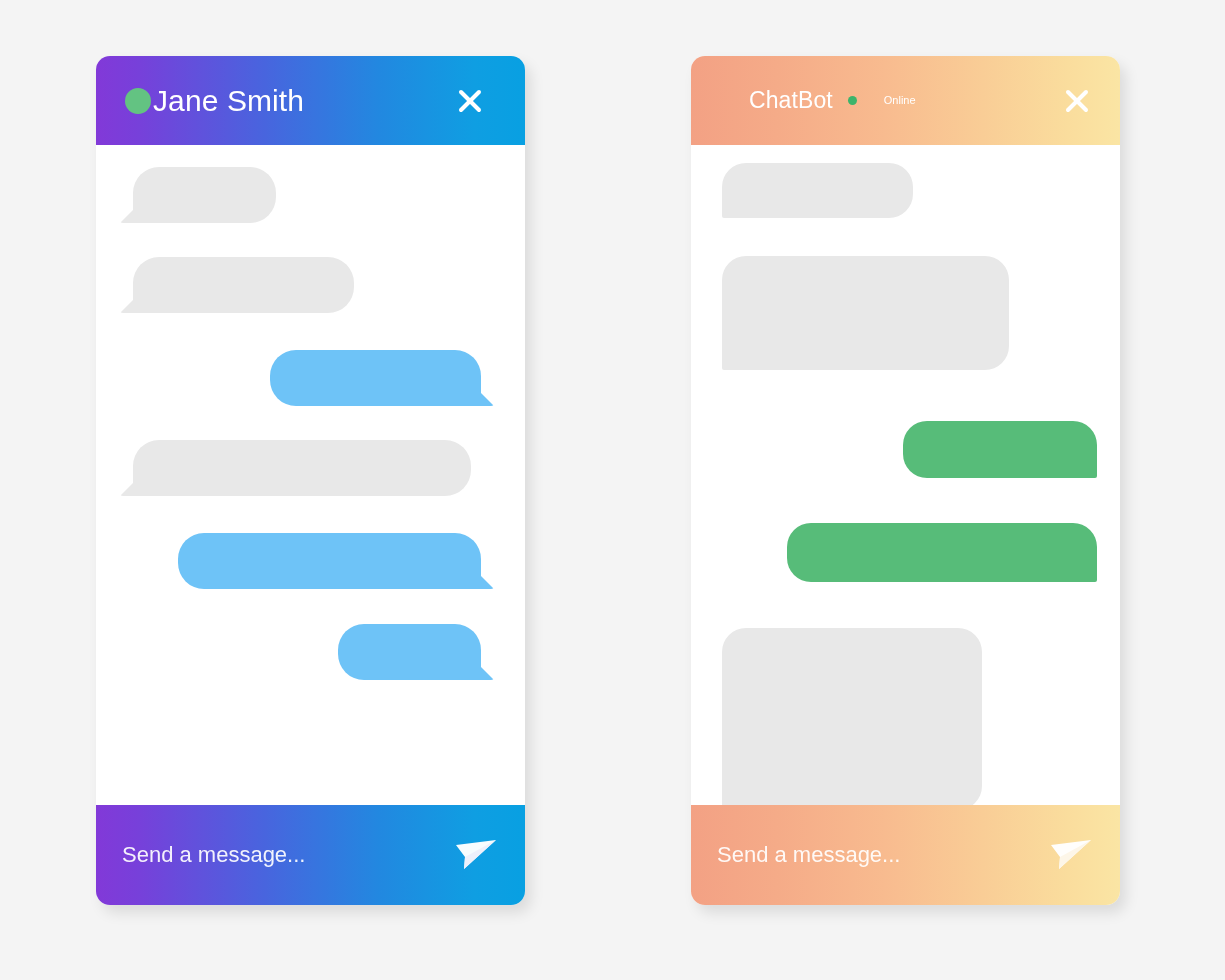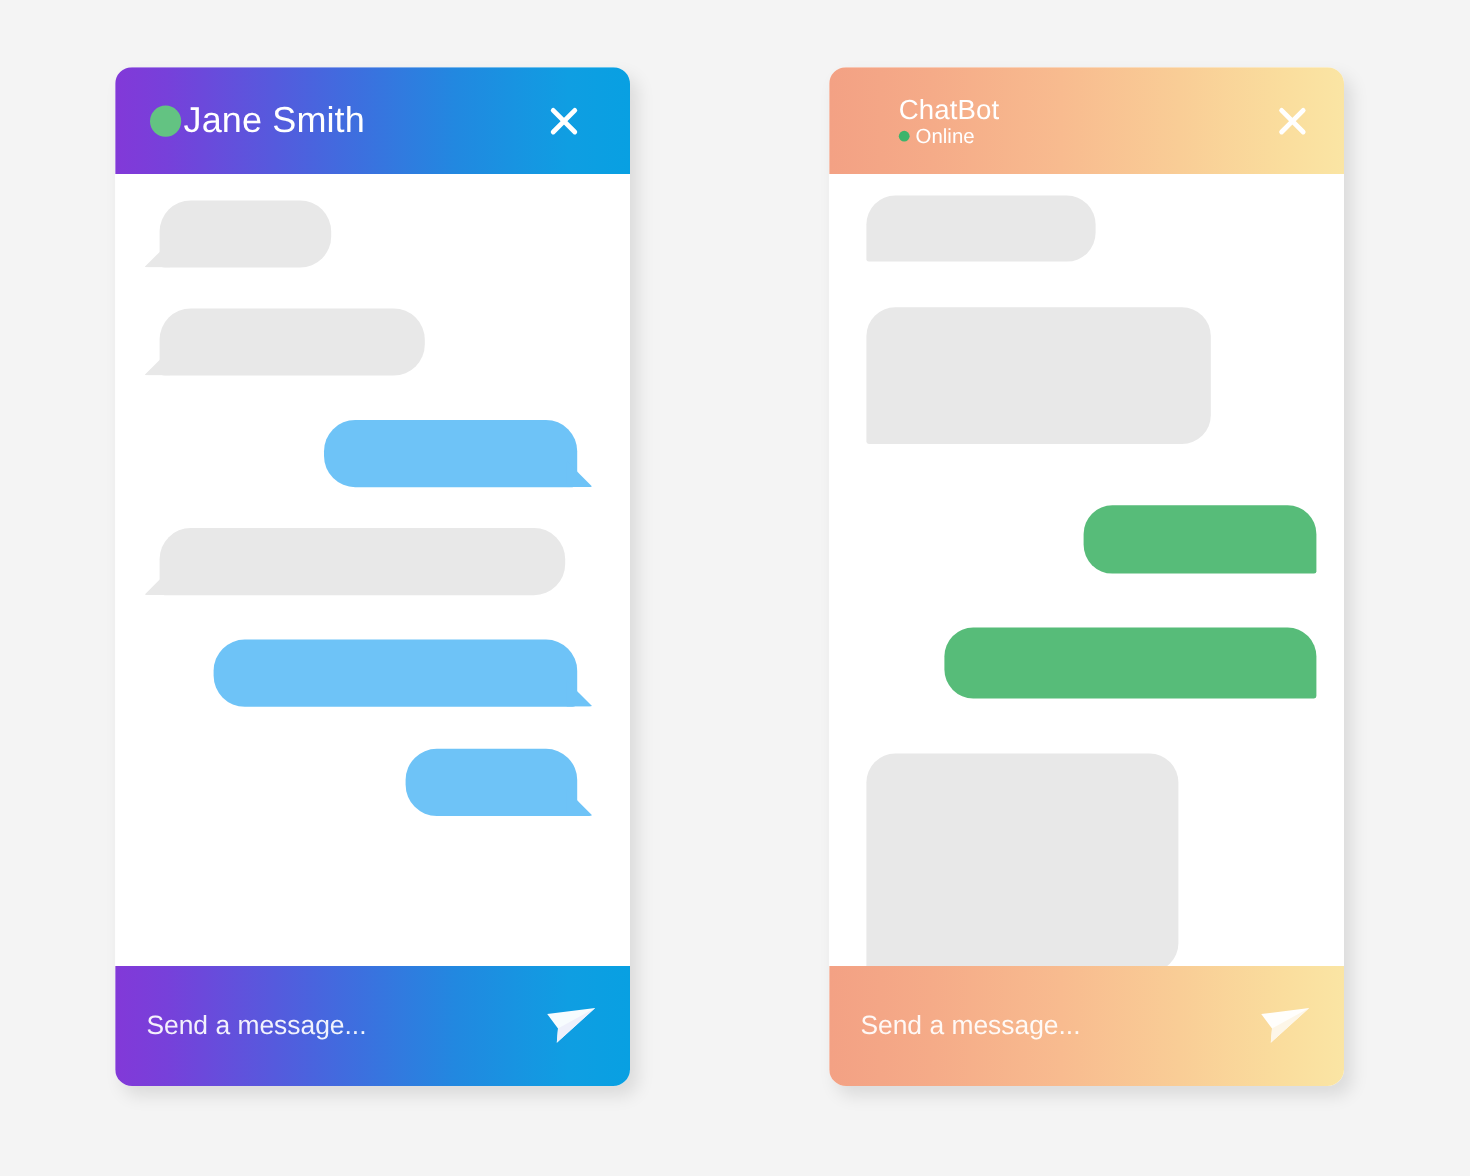--- a/index.html
+++ b/index.html
@@ -85,45 +85,47 @@
     color: #ffffff;
     font-size: 30px;
     font-weight: 400;
     letter-spacing: 0.1px;
     line-height: 1.05;
     white-space: nowrap;
   }
 
   .header-stack {
     display: flex;
-    flex-direction: column;
+    flex-direction: row;
     justify-content: flex-end;
+    gap: 15px;
   }
   .header-stack .header-title {
     font-size: 23px;
     margin-bottom: 1px;
   }
 
   .presence-row {
     display: flex;
     align-items: center;
     gap: 5px;
   }
   .presence-dot-sm {
     width: 9px;
     height: 9px;
     border-radius: 50%;
     background: #3cb46b;
     flex: 0 0 auto;
   }
   .presence-text {
     color: #ffffff;
-    font-size: 17px;
+    font-size: 11px;
     line-height: 1;
     white-space: nowrap;
+    margin-left: 22px;
   }
 
   .close-button {
     flex: 0 0 auto;
     width: 34px;
     height: 34px;
     display: flex;
     align-items: center;
     justify-content: center;
     cursor: pointer;

